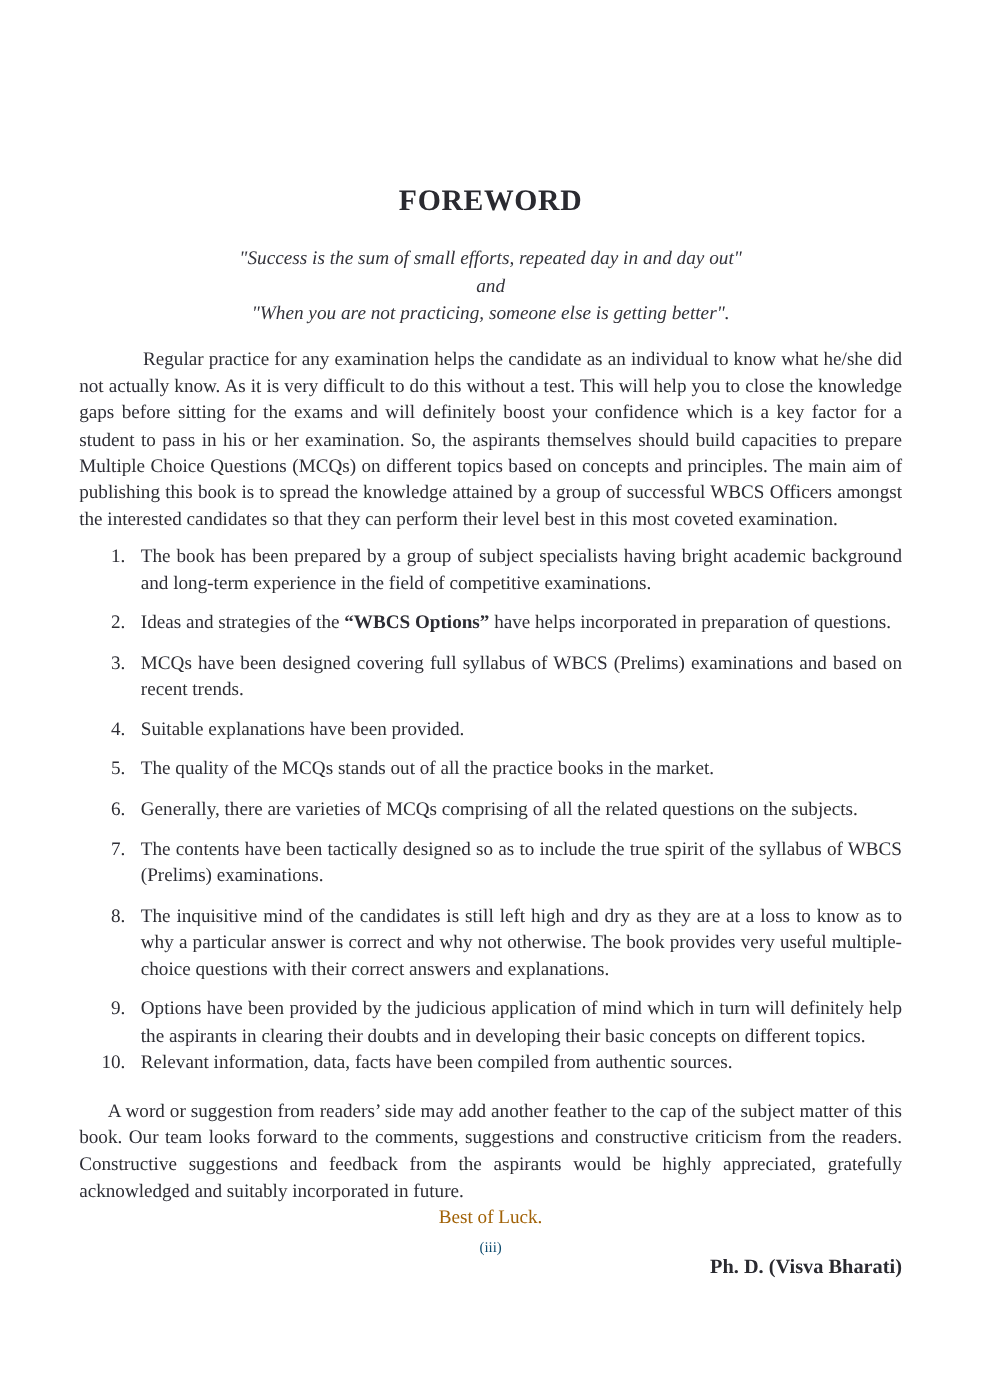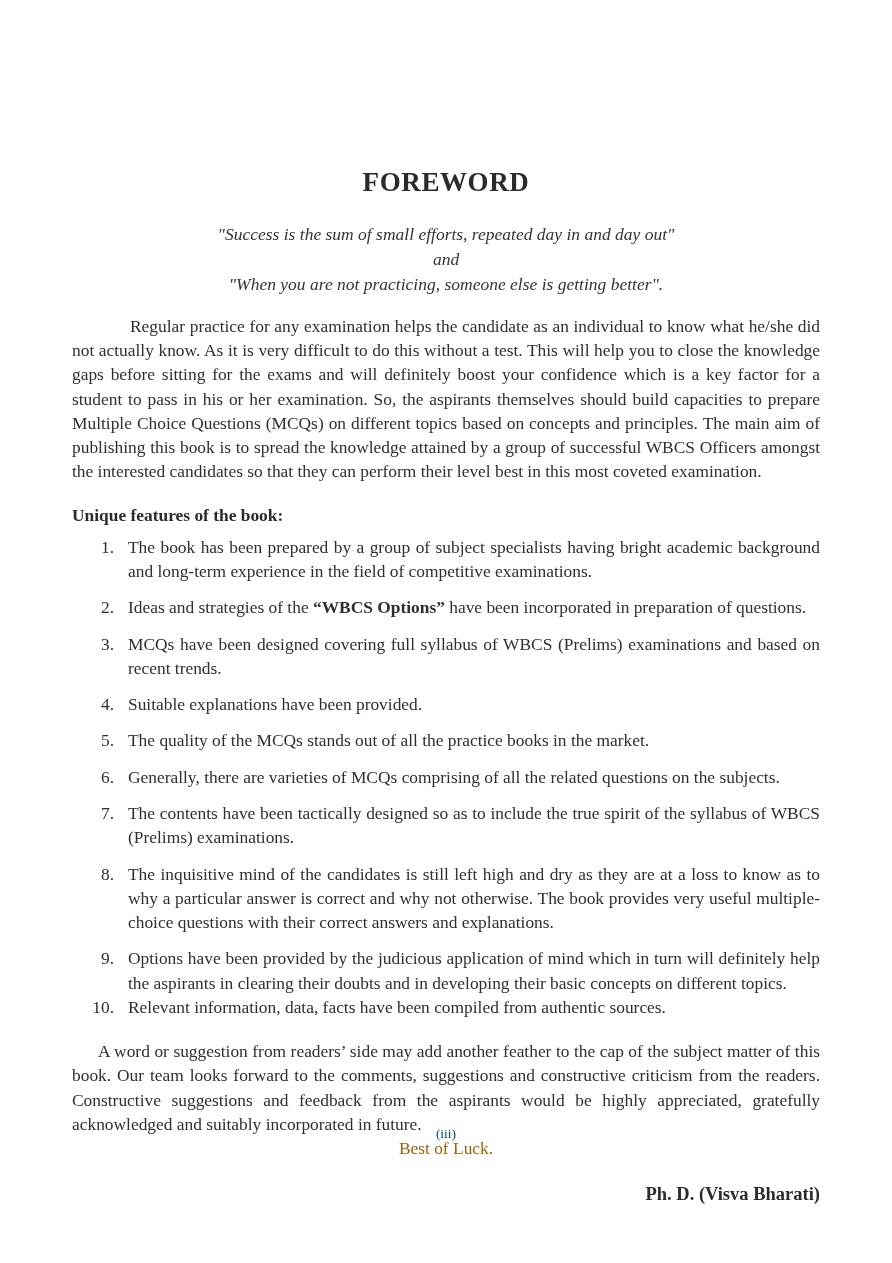--- a/index.html
+++ b/index.html
@@ -152,32 +152,31 @@
     <h1 class="doc-title">FOREWORD</h1>
 
     <div class="epigraph">
       <div>"Success is the sum of small efforts, repeated day in and day out"</div>
       <div>and</div>
       <div>"When you are not practicing, someone else is getting better".</div>
     </div>
 
     <p class="para para-intro">Regular practice for any examination helps the candidate as an individual to know what he/she did not actually know. As it is very difficult to do this without a test. This will help you to close the knowledge gaps before sitting for the exams and will definitely boost your confidence which is a key factor for a student to pass in his or her examination. So, the aspirants themselves should build capacities to prepare Multiple Choice Questions (MCQs) on different topics based on concepts and principles. The main aim of publishing this book is to spread the knowledge attained by a group of successful WBCS Officers amongst the interested candidates so that they can perform their level best in this most coveted examination.</p>
 
-    <div class="section-heading">Unique features of the book:</div>
 
     <ol class="feature-list">
 
       <li class="feature-item">
         <span class="num">1.</span>
         <span>The book has been prepared by a group of subject specialists having bright academic background and long-term experience in the field of competitive examinations.</span>
       </li>
 
       <li class="feature-item">
         <span class="num">2.</span>
-        <span>Ideas and strategies of the </span><b>“WBCS Options”</b><span> have been incorporated in preparation of questions.</span>
+        <span>Ideas and strategies of the </span><b>“WBCS Options”</b><span> have helps incorporated in preparation of questions.</span>
       </li>
 
       <li class="feature-item">
         <span class="num">3.</span>
         <span>MCQs have been designed covering full syllabus of WBCS (Prelims) examinations and based on recent trends.</span>
       </li>
 
       <li class="feature-item">
         <span class="num">4.</span>
         <span>Suitable explanations have been provided.</span>

